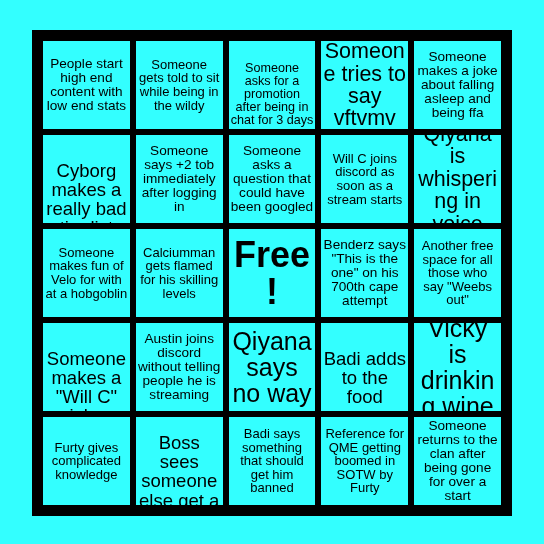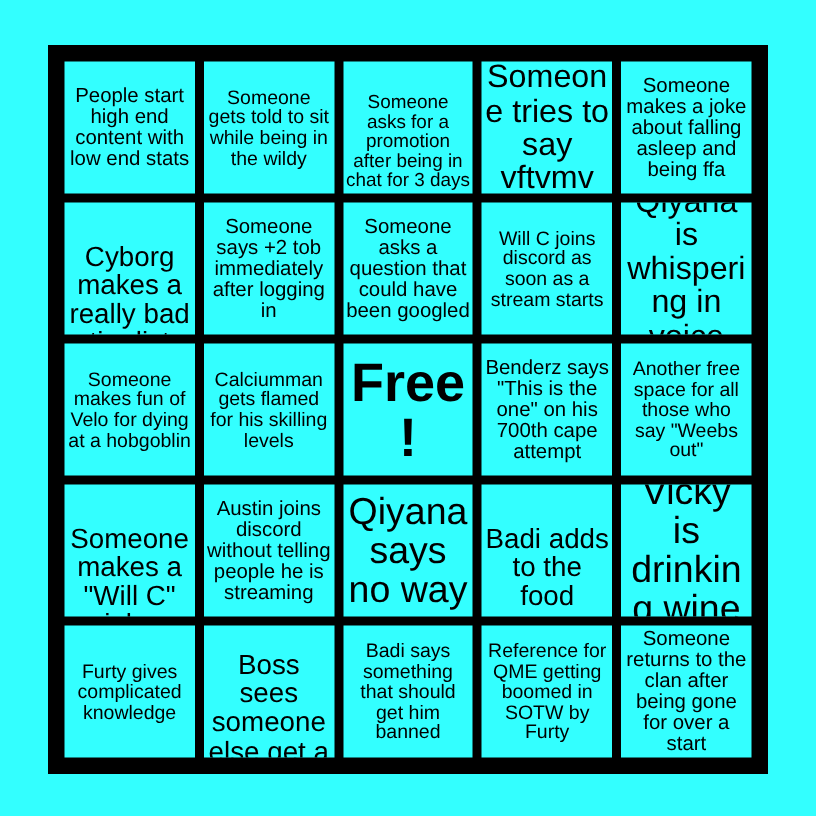--- a/index.html
+++ b/index.html
@@ -81,21 +81,21 @@
     <div class="bingo-cell">
       <span class="cell-text sz-s">Someone asks a question that could have been googled</span>
     </div>
     <div class="bingo-cell">
       <span class="cell-text sz-m">Will C joins discord as soon as a stream starts</span>
     </div>
     <div class="bingo-cell">
       <span class="cell-text sz-xl">Qiyana is whispering in voice</span>
     </div>
     <div class="bingo-cell">
-      <span class="cell-text sz-m">Someone makes fun of Velo for dying at a hobgoblin</span>
+      <span class="cell-text sz-m">Someone makes fun of Velo for with at a hobgoblin</span>
     </div>
     <div class="bingo-cell">
       <span class="cell-text sz-m">Calciumman gets flamed for his skilling levels</span>
     </div>
     <div class="bingo-cell">
       <span class="cell-text sz-free">Free!</span>
     </div>
     <div class="bingo-cell">
       <span class="cell-text sz-s">Benderz says "This is the one" on his 700th cape attempt</span>
     </div>

